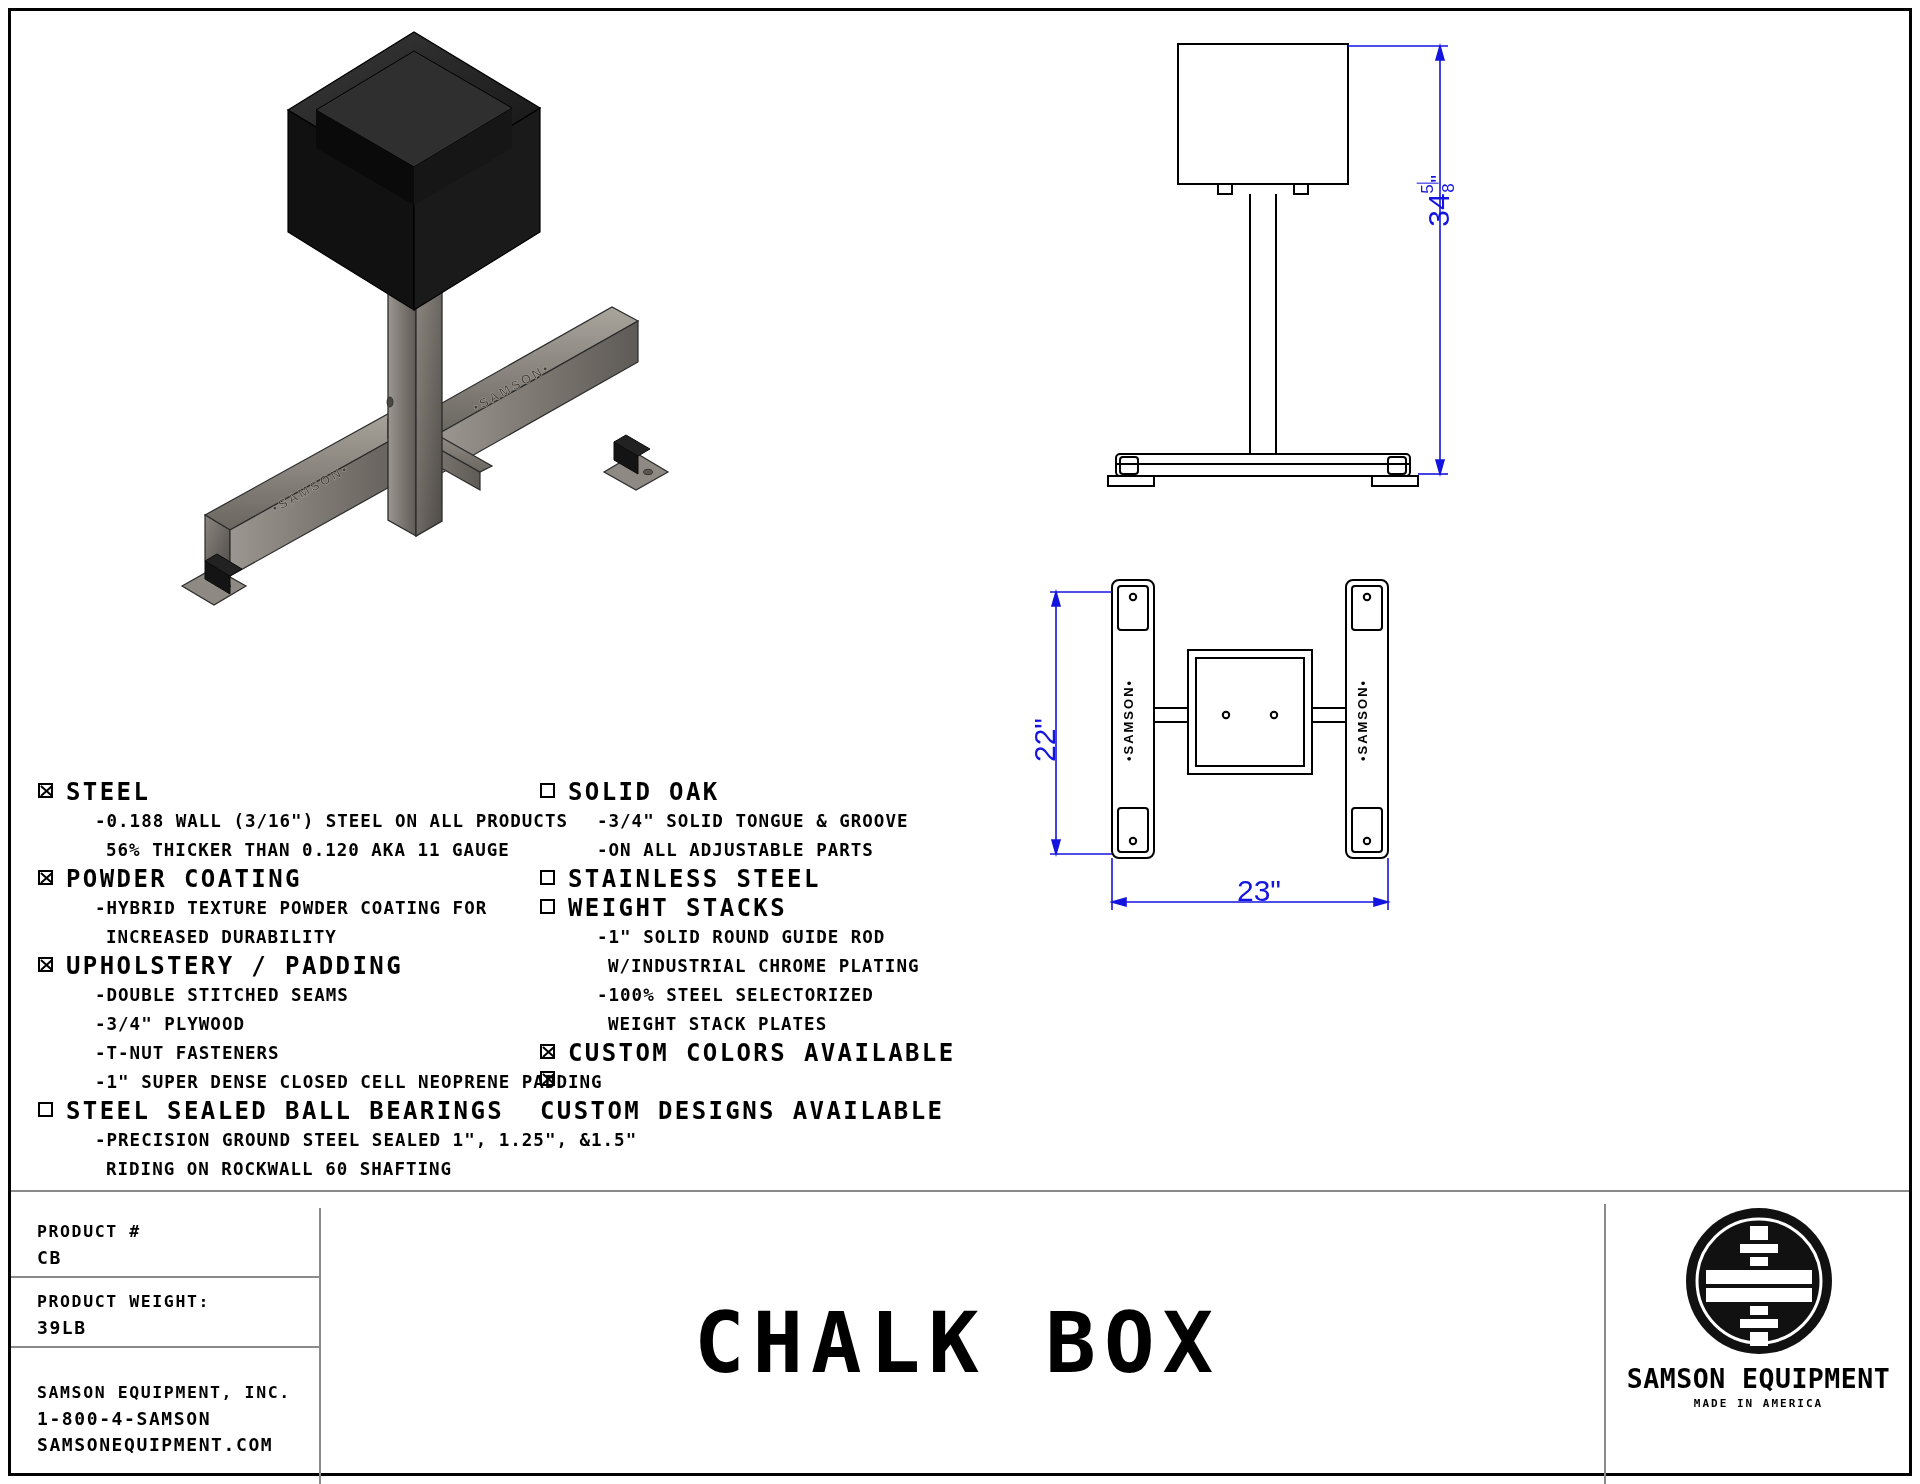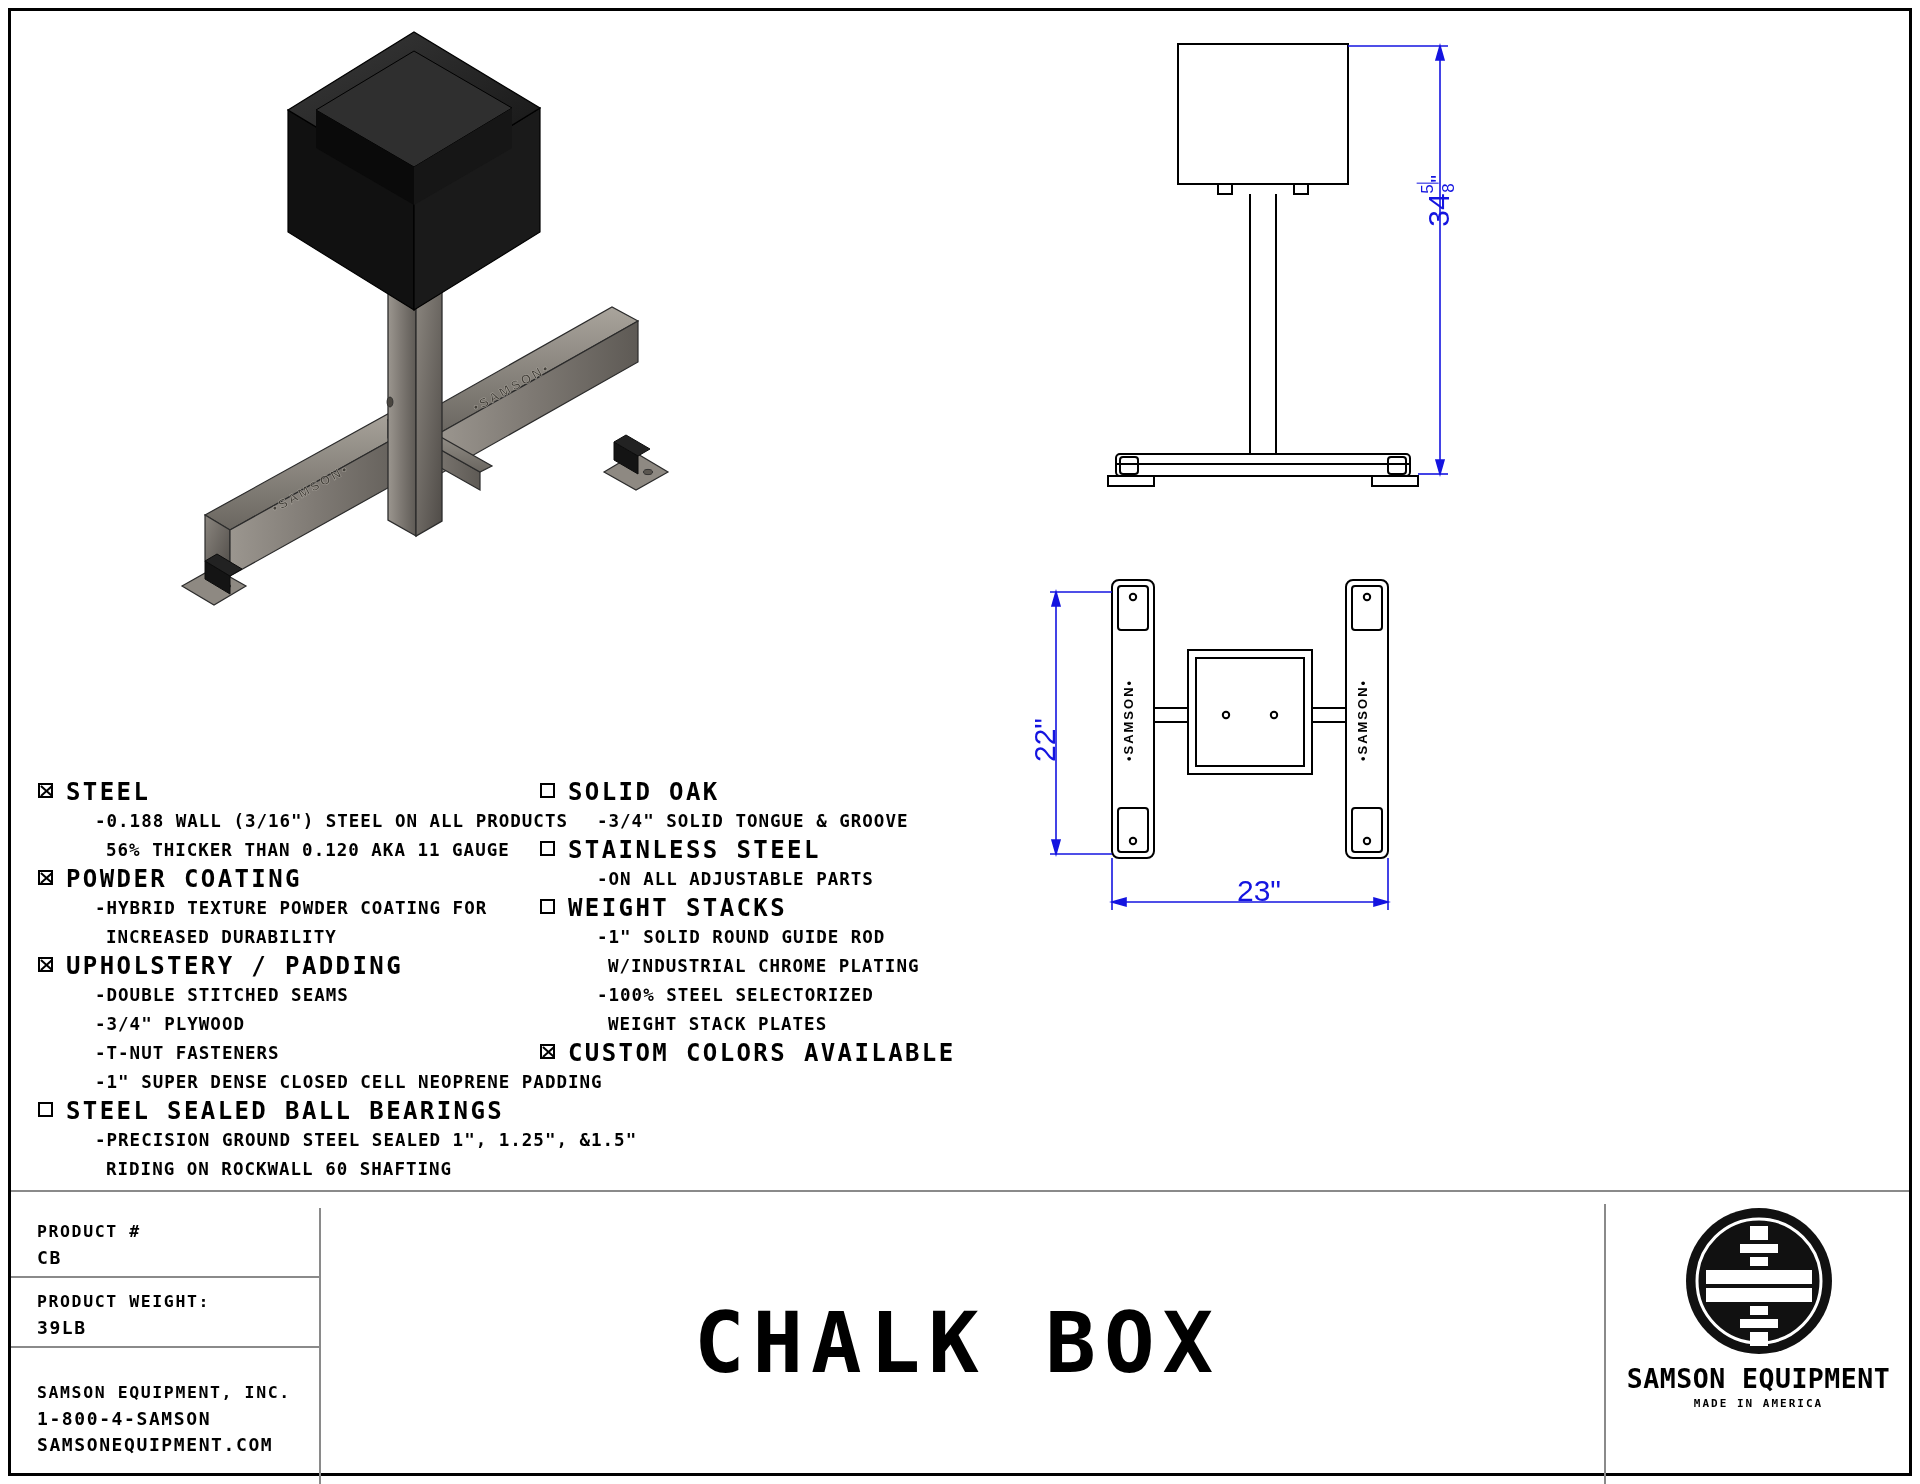--- a/index.html
+++ b/index.html
@@ -298,28 +298,29 @@
     <div class="spec-row sub"><span class="spec spec-sub">-3/4" Plywood</span></div>
     <div class="spec-row sub"><span class="spec spec-sub">-T-Nut Fasteners</span></div>
     <div class="spec-row sub"><span class="spec spec-sub">-1" Super Dense Closed Cell Neoprene Padding</span></div>
     <div class="spec-row "><span class="cb"></span><span class="spec spec-head">Steel Sealed Ball Bearings</span></div>
     <div class="spec-row sub"><span class="spec spec-sub">-Precision Ground Steel Sealed 1", 1.25", &amp;1.5"</span></div>
     <div class="spec-row sub2"><span class="spec spec-sub">Riding on Rockwall 60 Shafting</span></div>
   </div>
 <div id="spec-col-right">
     <div class="spec-row "><span class="cb"></span><span class="spec spec-head">Solid Oak</span></div>
     <div class="spec-row sub"><span class="spec spec-sub">-3/4" Solid Tongue &amp; Groove</span></div>
+    <div class="spec-row sub"><span class="spec spec-sub">-On ALL Adjustable Parts</span></div>
     <div class="spec-row "><span class="cb"></span><span class="spec spec-head">Stainless Steel</span></div>
-    <div class="spec-row sub"><span class="spec spec-sub">-On ALL Adjustable Parts</span></div>
     <div class="spec-row "><span class="cb"></span><span class="spec spec-head">Weight Stacks</span></div>
     <div class="spec-row sub"><span class="spec spec-sub">-1" Solid Round Guide Rod</span></div>
     <div class="spec-row sub2"><span class="spec spec-sub">w/Industrial Chrome Plating</span></div>
     <div class="spec-row sub"><span class="spec spec-sub">-100% Steel Selectorized</span></div>
     <div class="spec-row sub2"><span class="spec spec-sub">Weight Stack Plates</span></div>
     <div class="spec-row "><span class="cb checked"></span><span class="spec spec-head">Custom Colors Available</span></div>
+    <div class="spec-row "><span class="cb checked"></span><span class="spec spec-head">Custom Designs Available</span></div>
   </div>
 
 <div id="title-block">
 
   <div id="tb-left">
     <div class="tb-cell" id="tb-c1">
       <div class="tb-label">Product #</div>
       <div class="tb-val">CB</div>
     </div>
     <div class="tb-cell" id="tb-c2">

